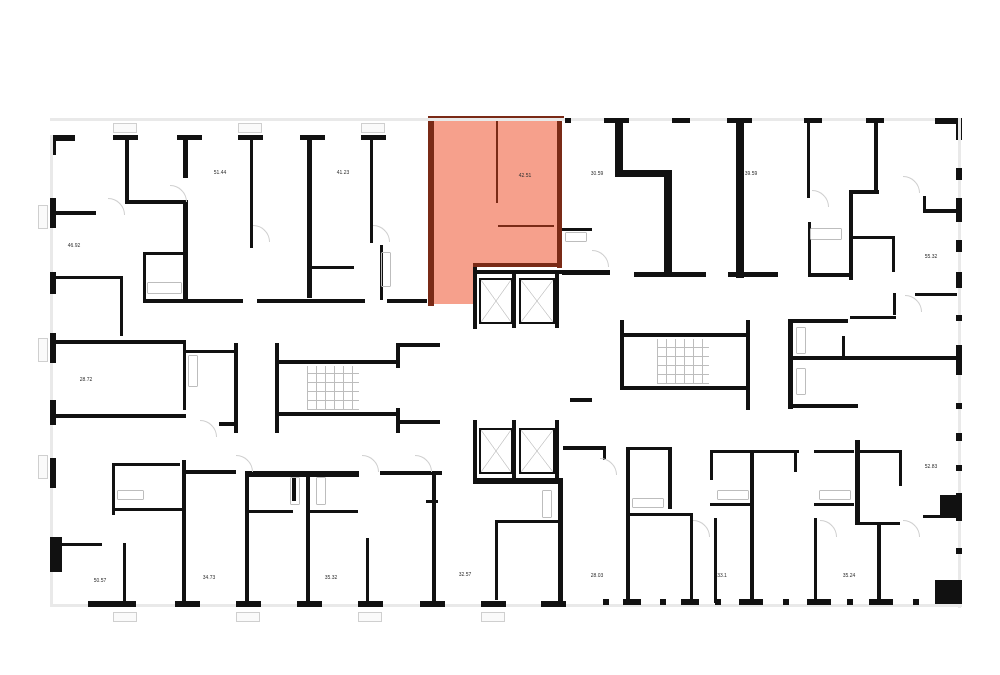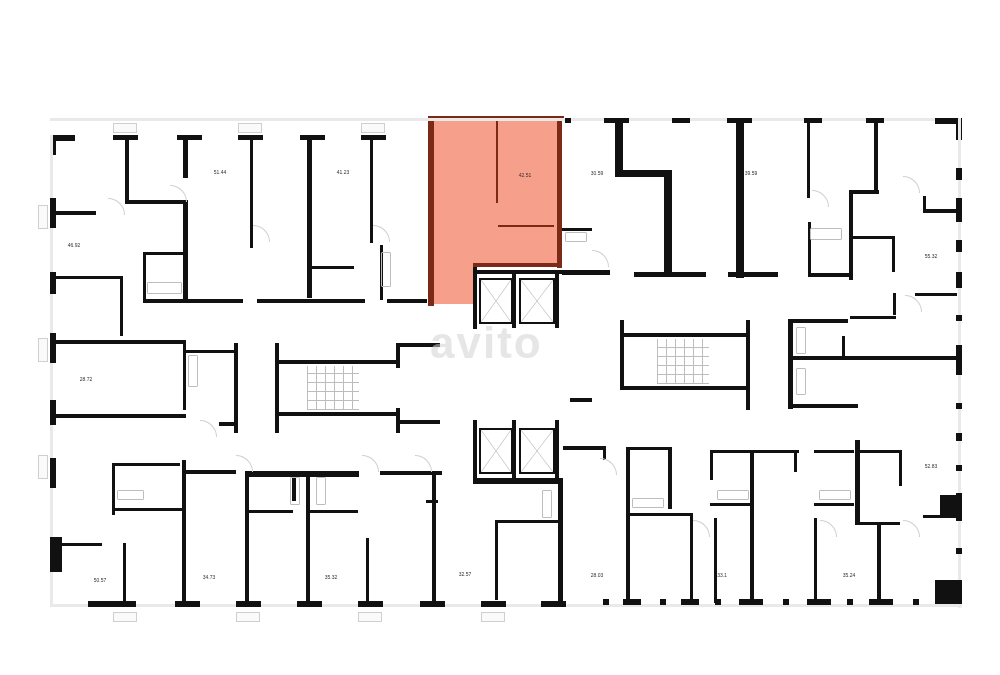--- a/index.html
+++ b/index.html
@@ -276,21 +276,20 @@
   <div class="door" style="left:905px;top:295px;width:16px;height:16px;"></div>
   <div class="door" style="left:200px;top:420px;width:16px;height:16px;"></div>
   <div class="door" style="left:236px;top:455px;width:16px;height:16px;"></div>
   <div class="door" style="left:362px;top:455px;width:16px;height:16px;"></div>
   <div class="door" style="left:415px;top:455px;width:16px;height:16px;"></div>
   <div class="door" style="left:600px;top:458px;width:16px;height:16px;"></div>
   <div class="door" style="left:693px;top:520px;width:16px;height:16px;"></div>
   <div class="door" style="left:820px;top:520px;width:16px;height:16px;"></div>
   <div class="door" style="left:903px;top:520px;width:16px;height:16px;"></div>
 
-  <div class="watermark">avito</div>
 
   <div class="unit-hit" style="left:431px;top:118px;width:128px;height:186px;"></div>
 
   <div class="unit-label" style="left:74px;top:245px;">46.92</div>
   <div class="unit-label" style="left:220px;top:172px;">51.44</div>
   <div class="unit-label" style="left:343px;top:172px;">41.23</div>
   <div class="unit-label" style="left:525px;top:175px;">42.51</div>
   <div class="unit-label" style="left:597px;top:173px;">30.59</div>
   <div class="unit-label" style="left:751px;top:173px;">39.59</div>
   <div class="unit-label" style="left:931px;top:256px;">55.32</div>

